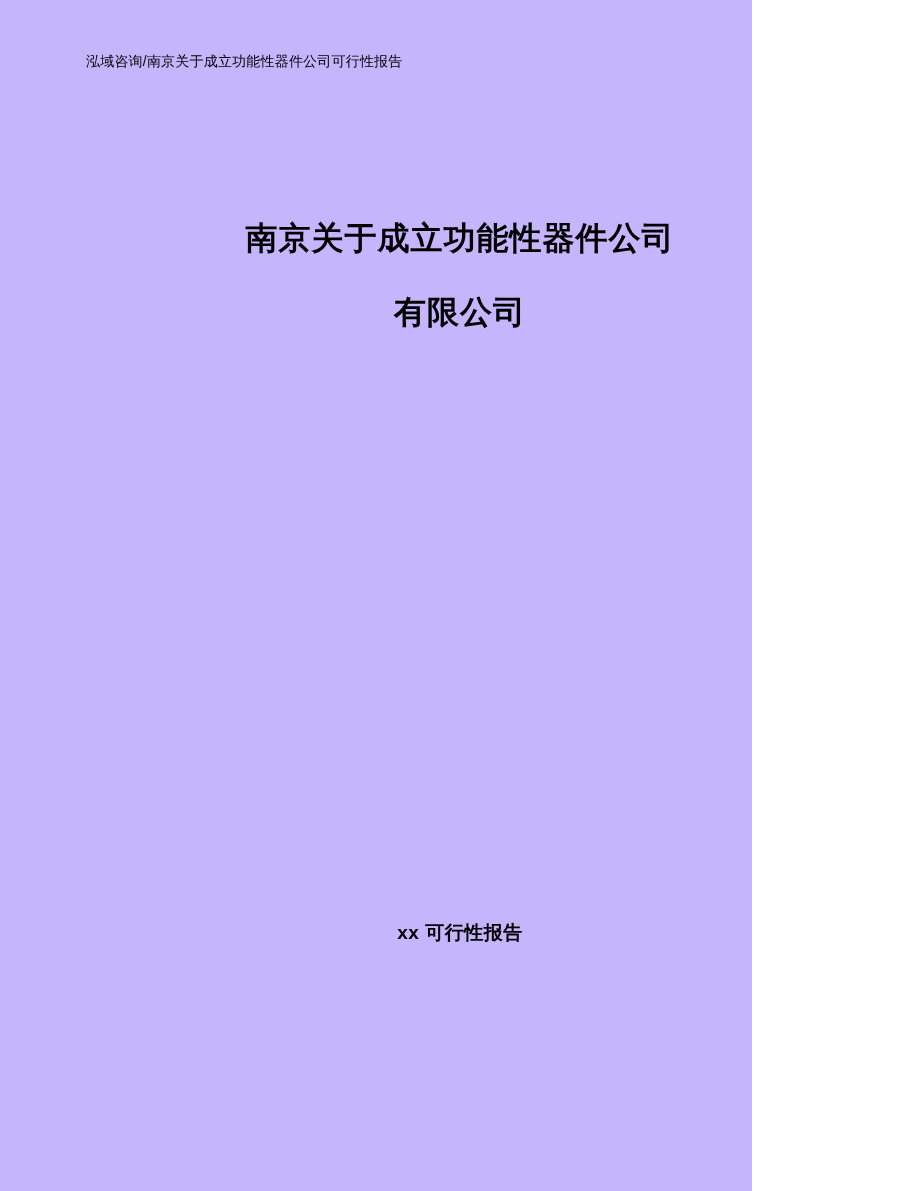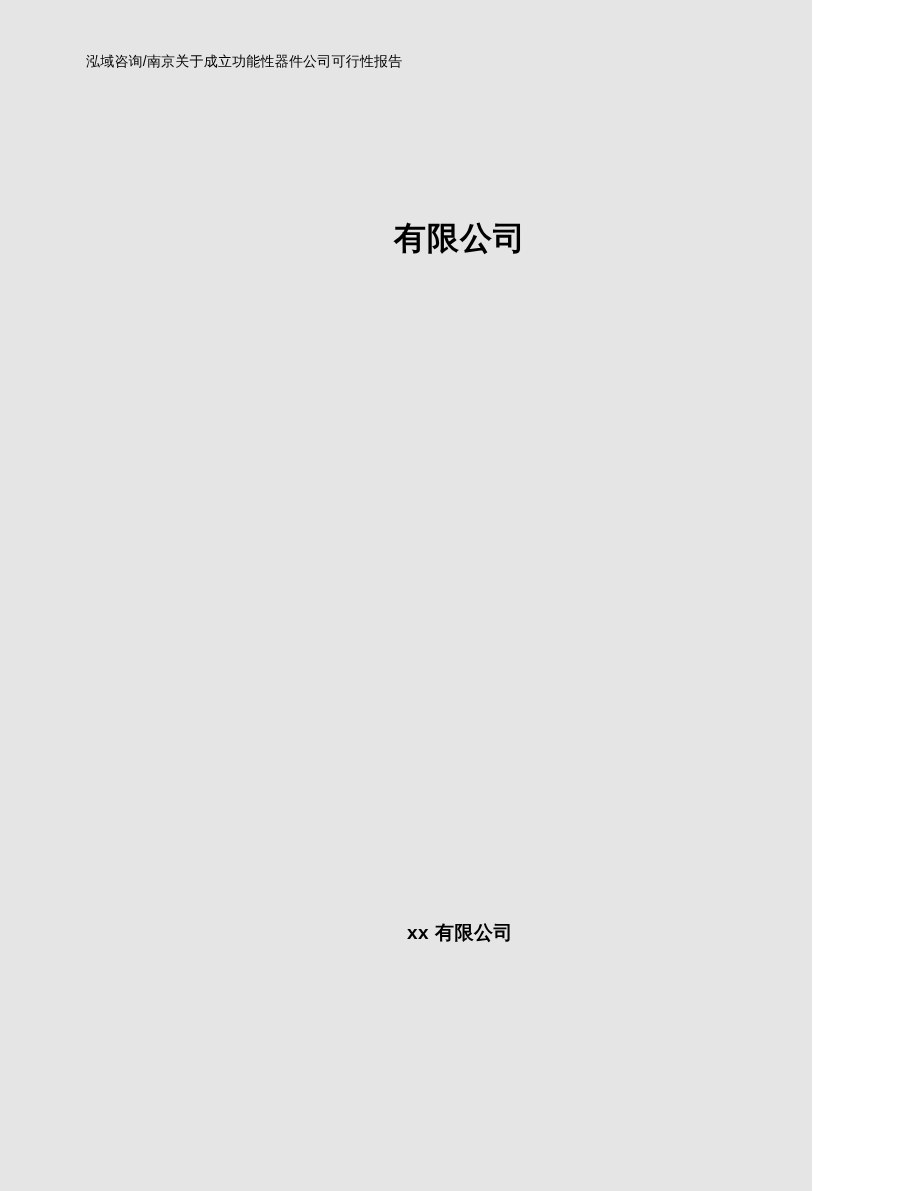--- a/index.html
+++ b/index.html
@@ -6,23 +6,23 @@
     margin: 0;
     padding: 0;
     background: #ffffff;
   }
   body {
     font-family: "Liberation Sans", "DejaVu Sans", sans-serif;
     color: #000000;
   }
   .page {
     position: relative;
-    width: 812px;
+    width: 752px;
     height: 1191px;
-    background: #e5e5e5;
+    background: #c4b5fd;
     overflow: hidden;
     box-sizing: border-box;
   }
   .header {
     position: absolute;
     top: 52px;
     left: 86px;
     font-size: 14px;
     line-height: 1.4;
     color: #000000;
@@ -62,20 +62,21 @@
   }
 </style>
 </head>
 <body>
 
 <div class="page">
 
   <div class="header">泓域咨询/南京关于成立功能性器件公司可行性报告</div>
 
   <div class="title-block">
+    <div class="title-line line1">南京关于成立功能性器件公司</div>
     <div class="title-line line2">有限公司</div>
   </div>
 
   <div class="company-block">
-    <div class="company-name">xx 有限公司</div>
+    <div class="company-name">xx 可行性报告</div>
   </div>
 
 </div>
 
 </body></html>

